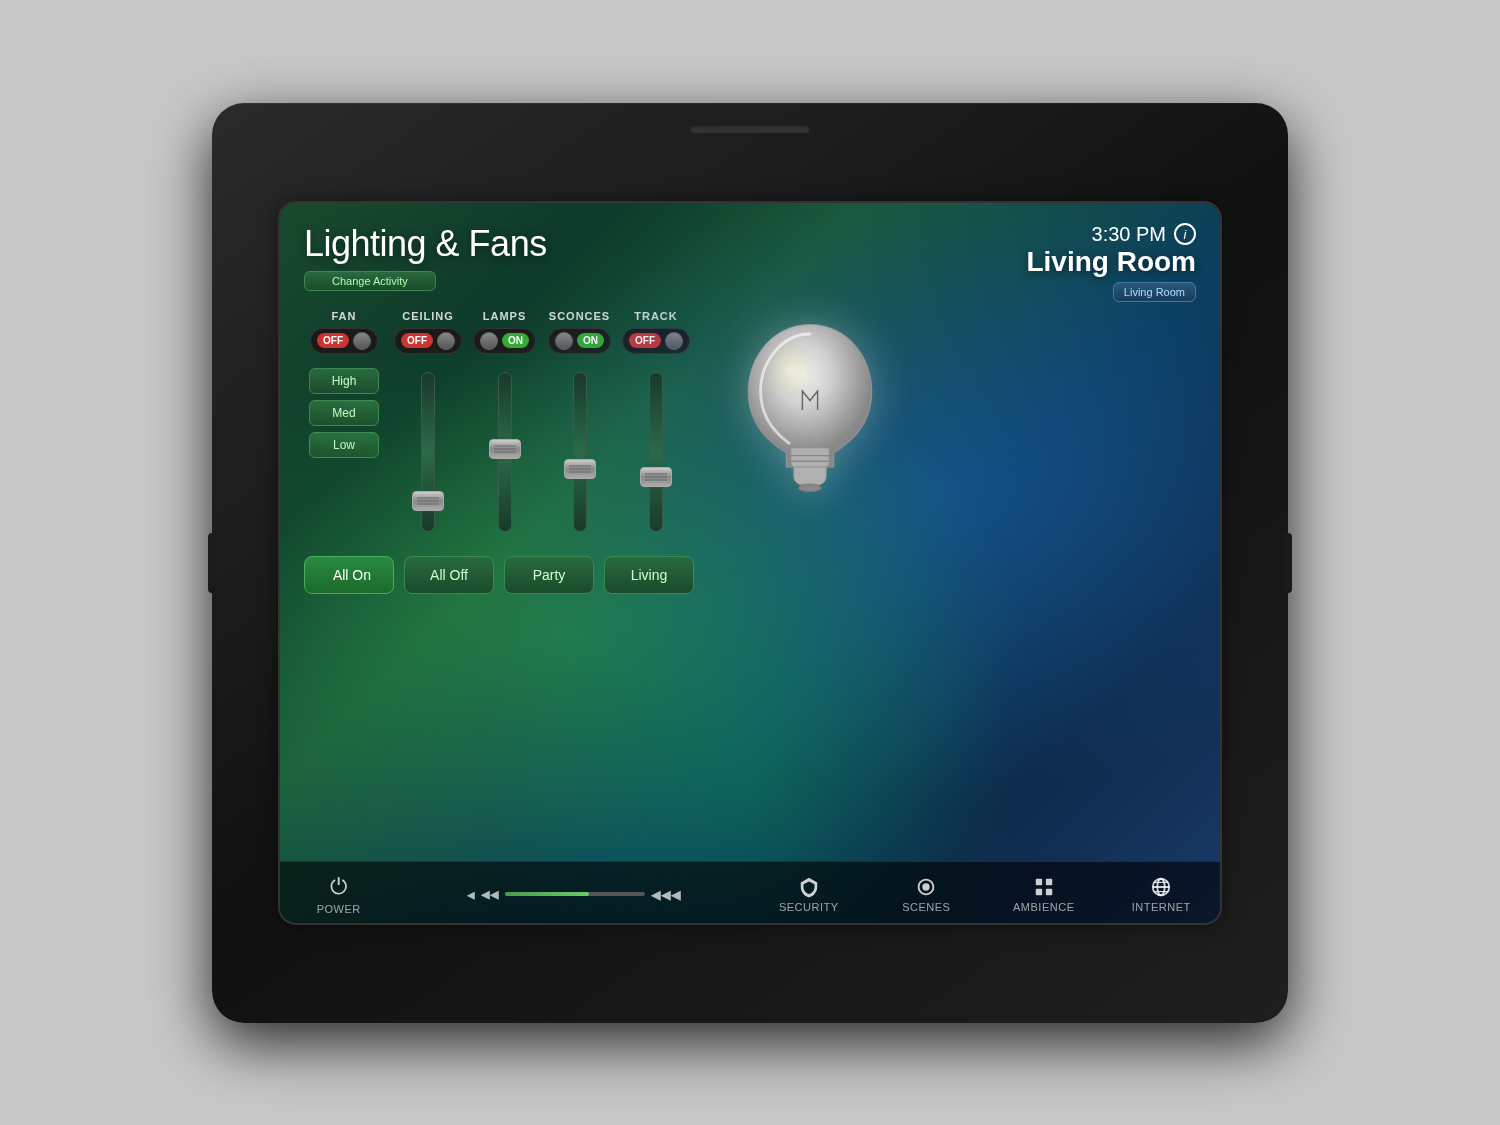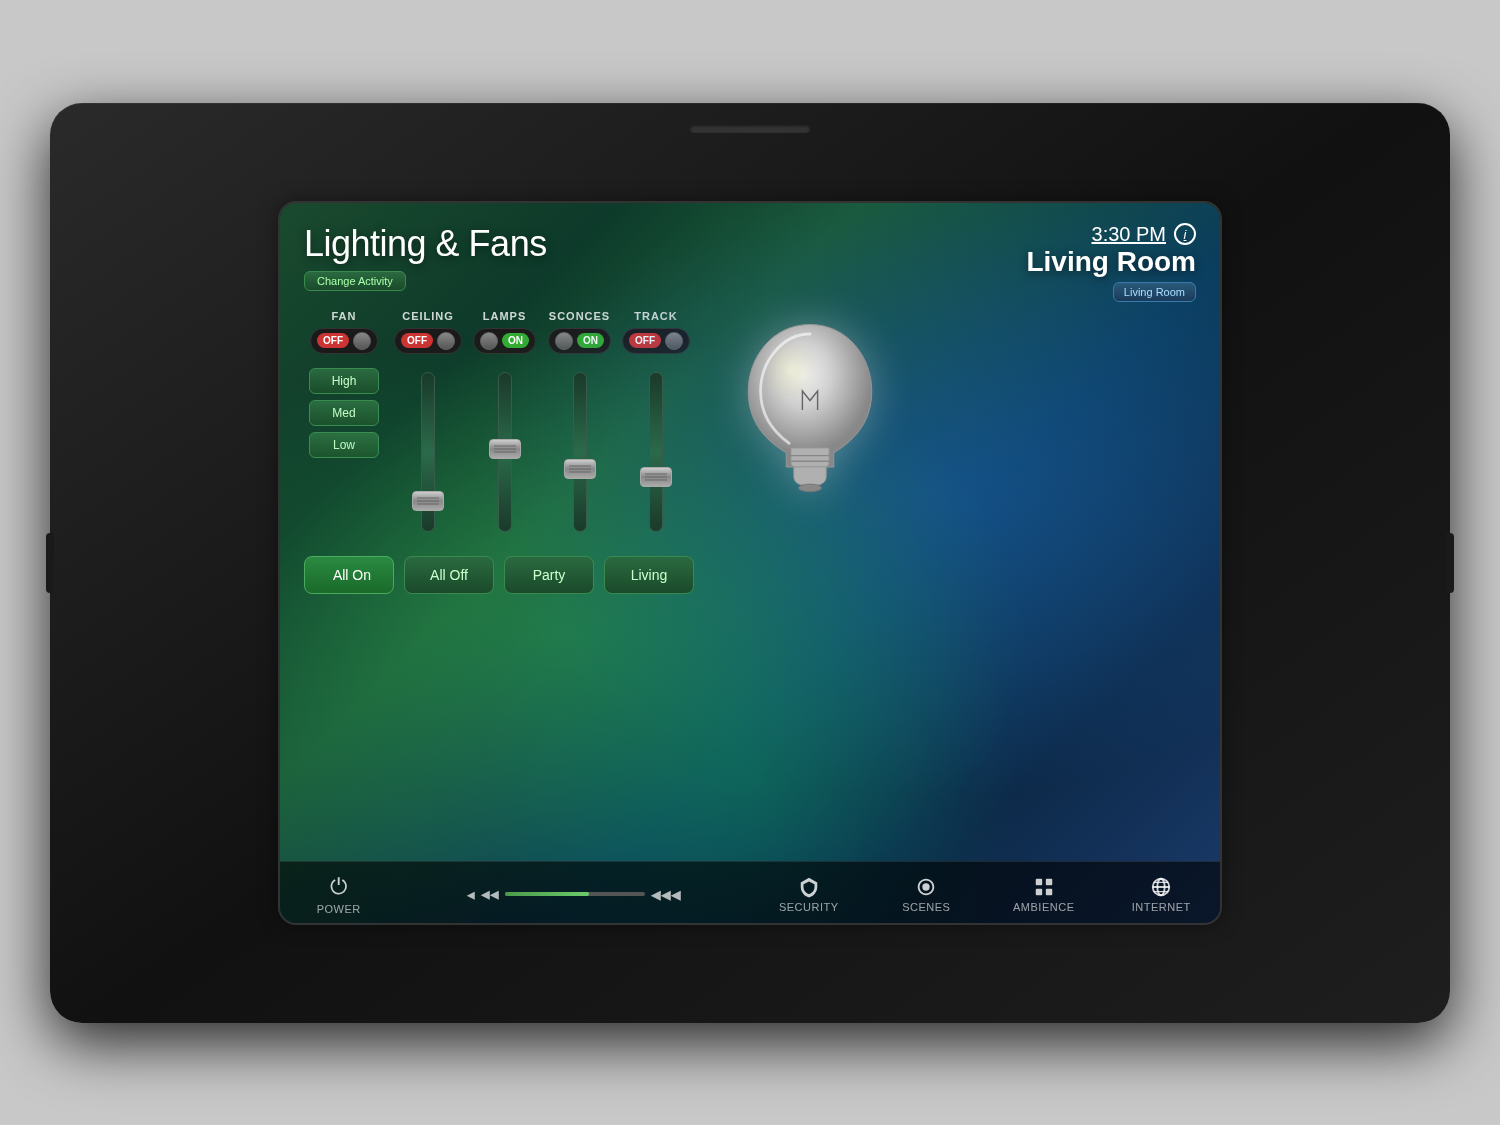--- a/index.html
+++ b/index.html
@@ -8,21 +8,21 @@
       height: 1125px;
       background: #c8c8c8;
       display: flex;
       align-items: center;
       justify-content: center;
       font-family: Arial, sans-serif;
     }
 
     
     .device-shell {
-      width: 1400px;
+      width: 1076px;
       height: 920px;
       background: linear-gradient(145deg, #2a2a2a, #111111, #1e1e1e);
       border-radius: 32px;
       box-shadow: 0 20px 60px rgba(0,0,0,0.8), inset 0 1px 0 rgba(255,255,255,0.05);
       display: flex;
       align-items: center;
       justify-content: center;
       position: relative;
     }
 
@@ -97,40 +97,39 @@
       font-weight: 300;
       color: white;
       text-shadow: 0 2px 8px rgba(0,0,0,0.5);
       letter-spacing: -0.5px;
     }
 
     .change-activity-btn {
       background: linear-gradient(180deg, #2a6a40, #1a4a2a);
       border: 1px solid #3a8a50;
       border-radius: 6px;
-      padding: 3px 12px;
+      padding: 3px 27px;
       color: #aaffaa;
       font-size: 11px;
       cursor: pointer;
       margin-top: 6px;
       display: inline-block;
     }
 
     .header-right {
       text-align: right;
     }
 
     .time-row {
       display: flex;
       align-items: center;
       justify-content: flex-end;
       gap: 8px;
       color: white;
       font-size: 20px;
-      text-decoration: underline;
     }
 
     .info-icon {
       width: 22px;
       height: 22px;
       border: 2px solid white;
       border-radius: 50%;
       display: flex;
       align-items: center;
       justify-content: center;

